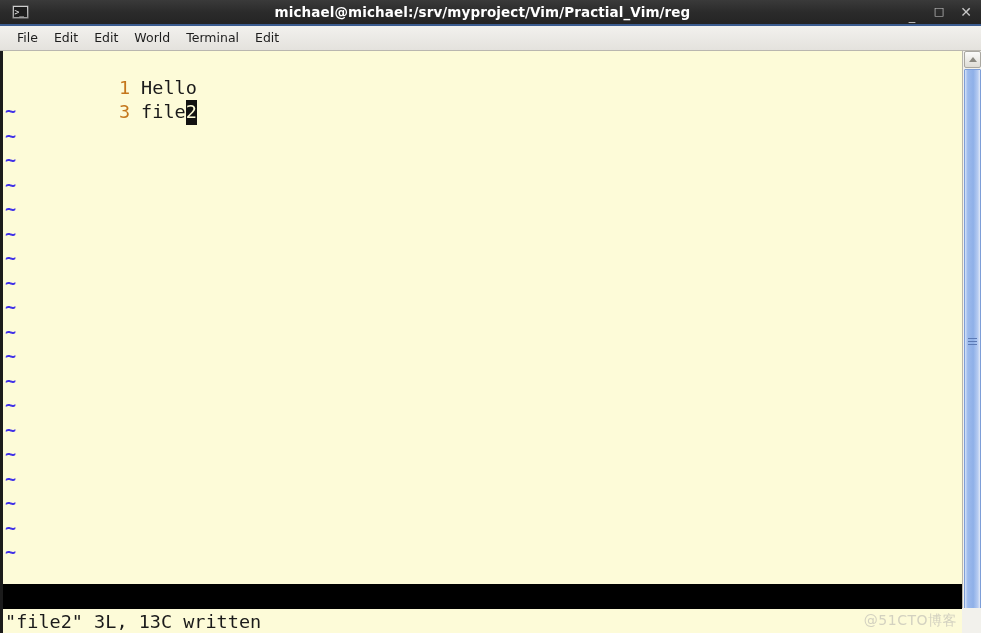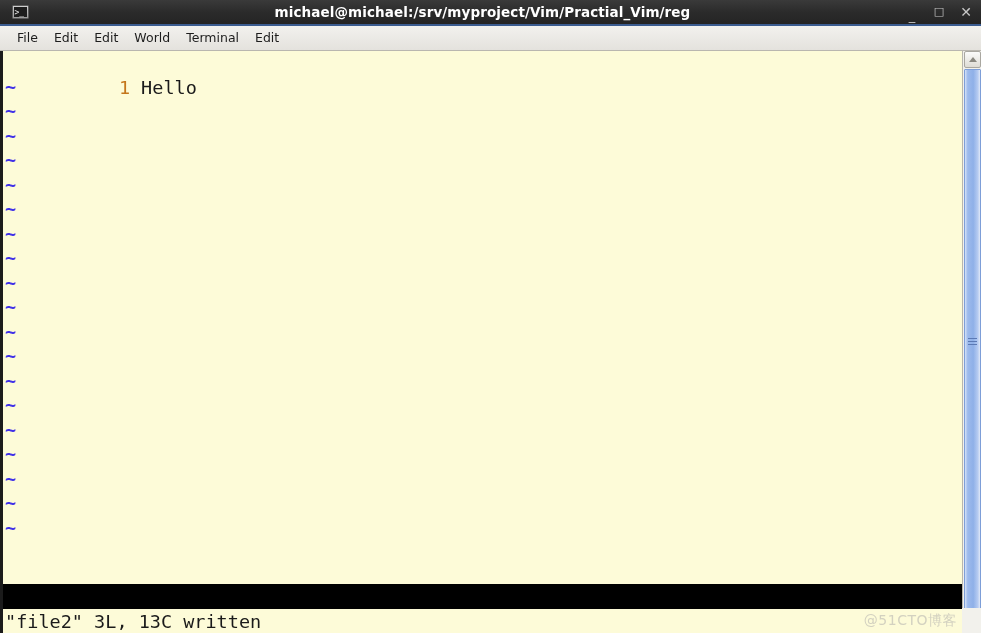--- a/index.html
+++ b/index.html
@@ -303,20 +303,23 @@
     <div class="menu-item">Terminal</div>
     <div class="menu-item">Edit</div>
   </div>
 
   <div id="termwrap">
 
     <div id="screen">
       <div class="row">
         <span class="lineno">1</span><span>Hello</span>
       </div>
+      <div class="row">
+        <span class="lineno">3</span><span>file</span><span class="cursor-block">2</span>
+      </div>
       <div id="tilde-rows">
           <div class="row"><span class="tilde">~</span></div>
           <div class="row"><span class="tilde">~</span></div>
           <div class="row"><span class="tilde">~</span></div>
           <div class="row"><span class="tilde">~</span></div>
           <div class="row"><span class="tilde">~</span></div>
           <div class="row"><span class="tilde">~</span></div>
           <div class="row"><span class="tilde">~</span></div>
           <div class="row"><span class="tilde">~</span></div>
           <div class="row"><span class="tilde">~</span></div>

